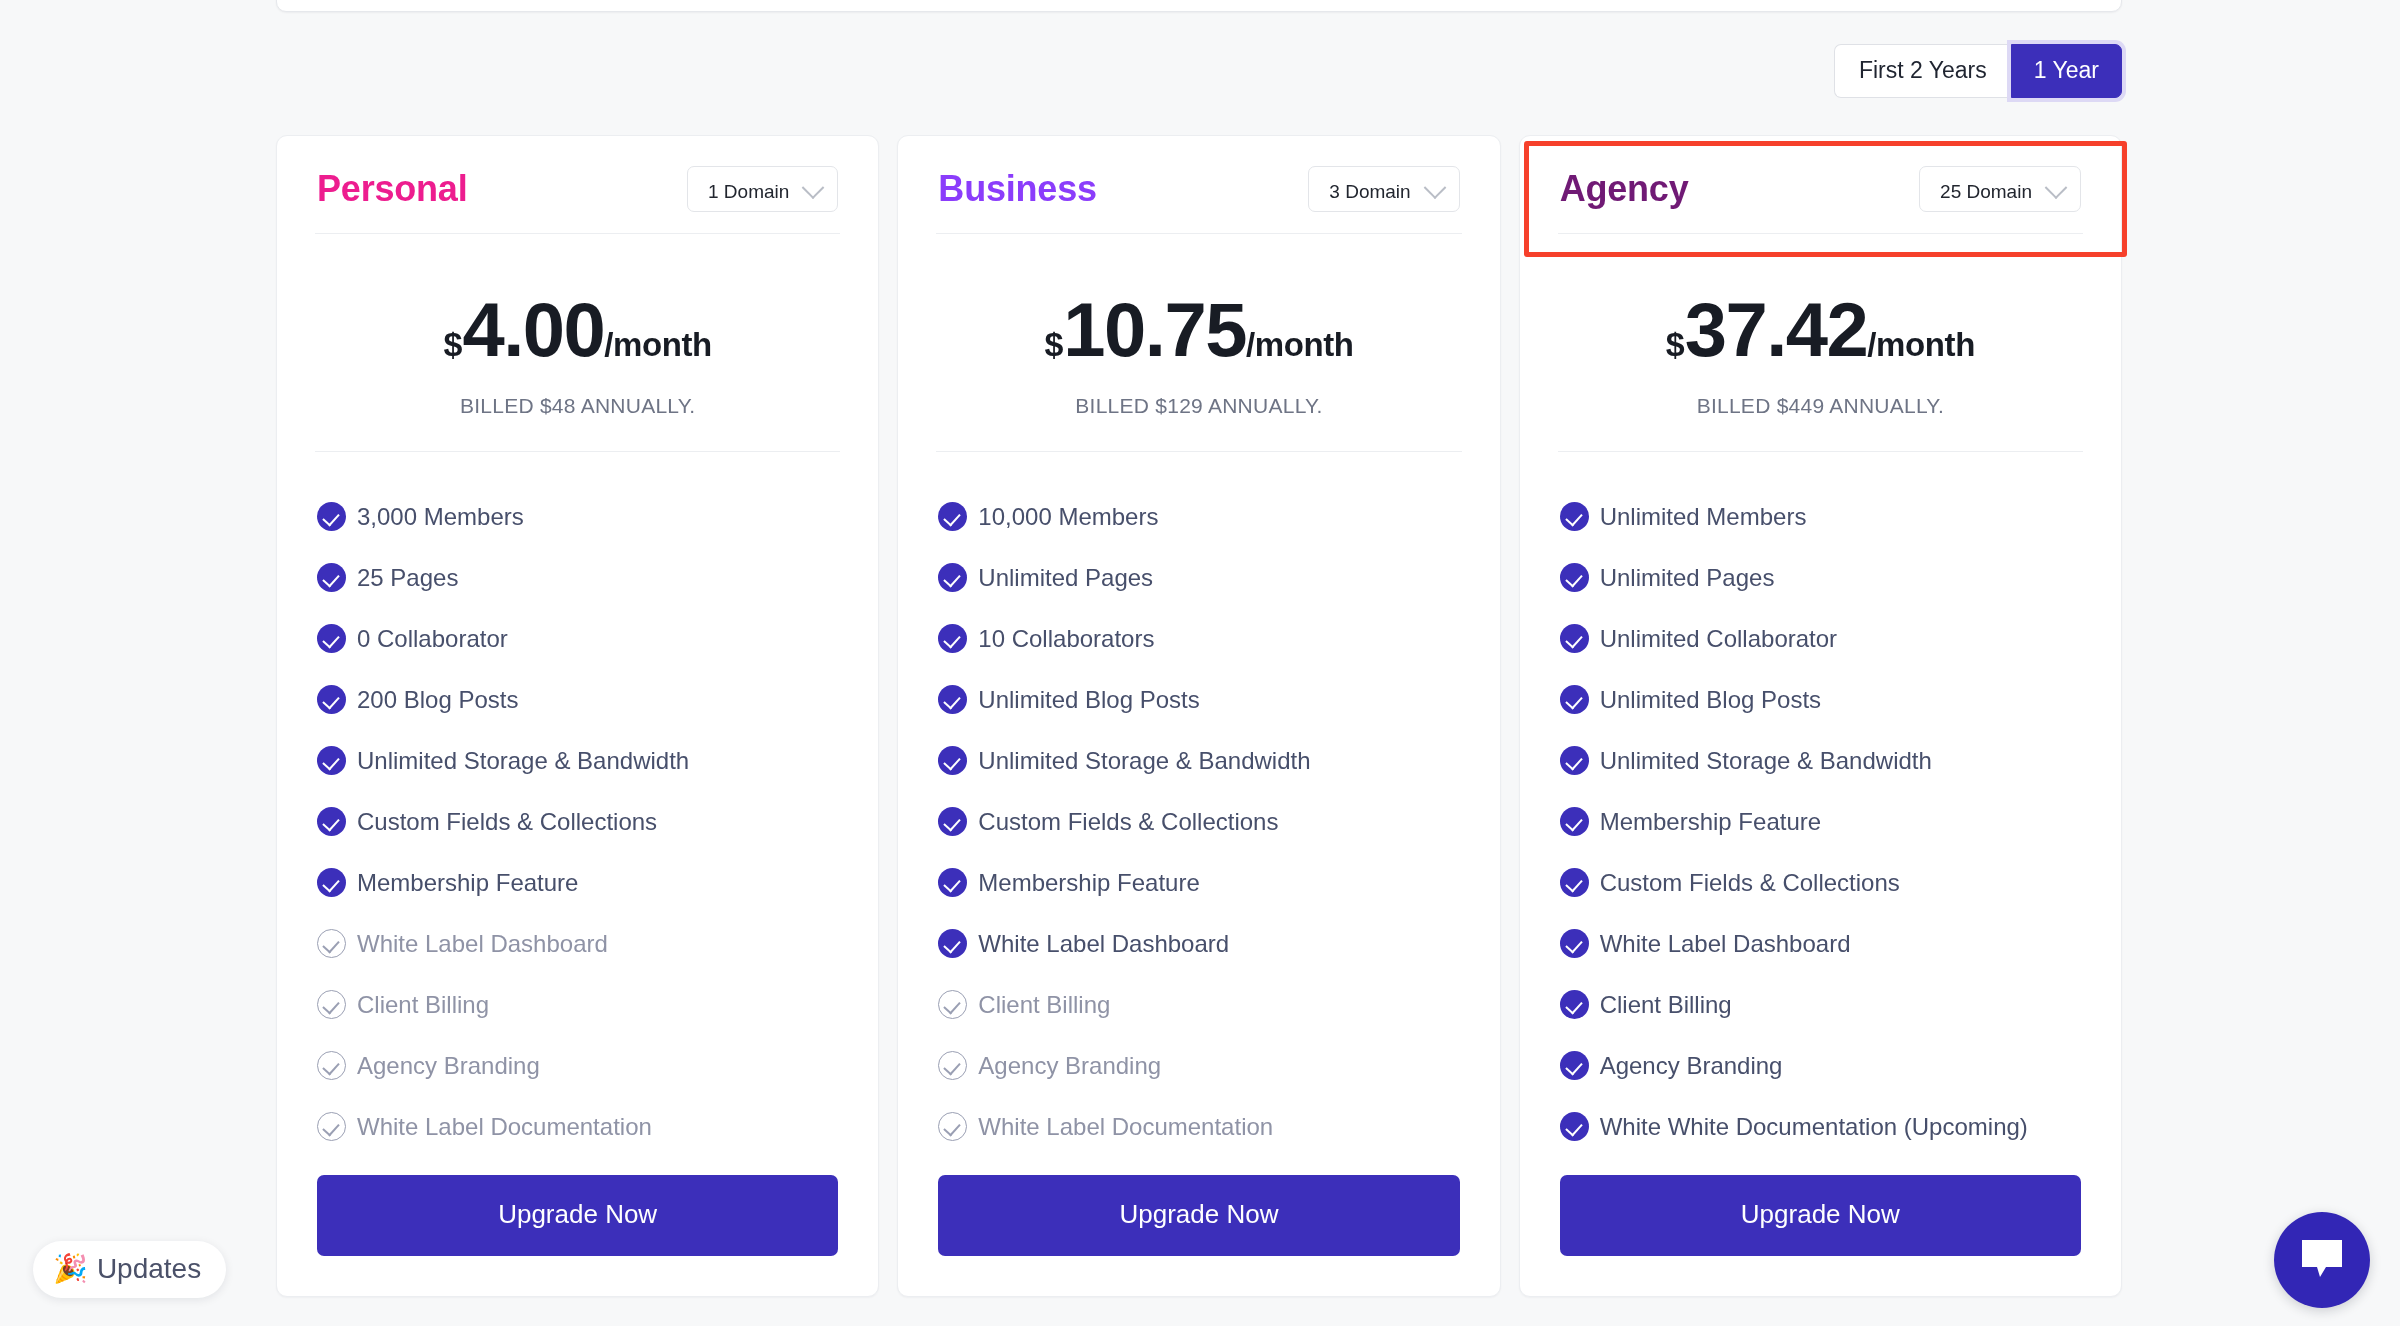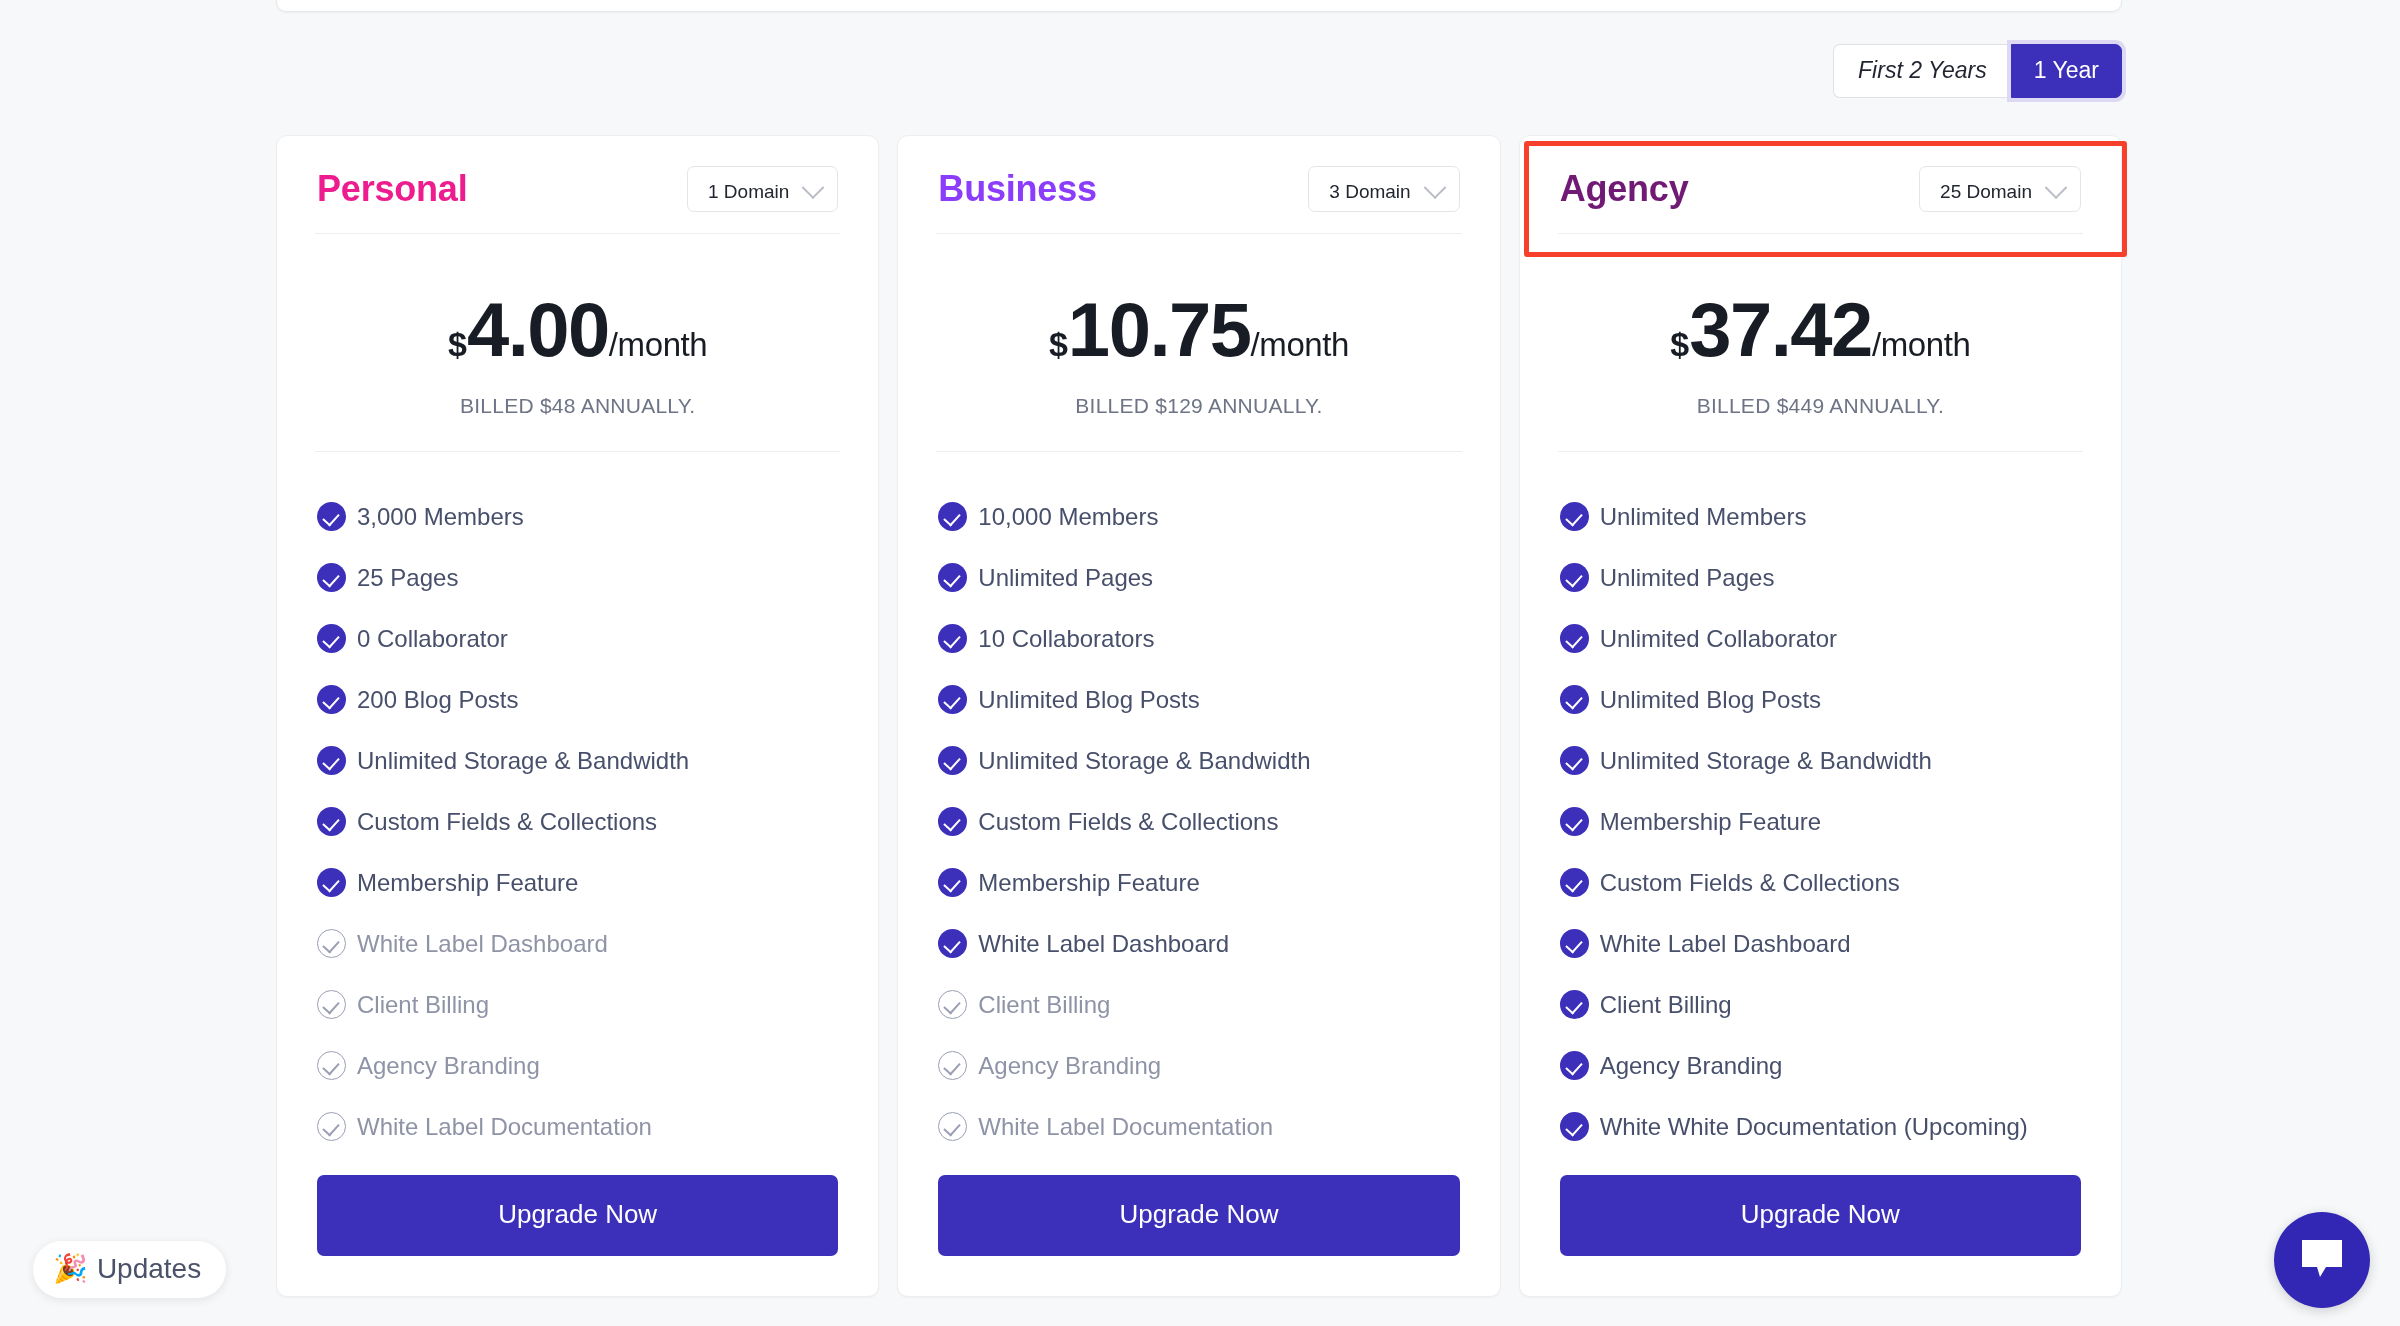--- a/index.html
+++ b/index.html
@@ -50,21 +50,20 @@
     background: #ffffff;
     color: #1f2430;
     cursor: pointer;
     white-space: nowrap;
   }
   .seg-btn:first-child {
     border-radius: 7px 0 0 7px;
     border-right: none;
     padding-left: 24px;
     padding-right: 24px;
-    font-style: italic;
   }
   .seg-btn.active {
     background: #3c2fba;
     border-color: #3c2fba;
     color: #ffffff;
     border-radius: 0 7px 7px 0;
     box-shadow: 0 0 0 4px #ddd9f5;
     padding-left: 22px;
     padding-right: 22px;
   }
@@ -157,21 +156,21 @@
     align-self: flex-end;
     padding-bottom: 9px;
   }
   .amount {
     font-size: 76px;
     font-weight: bold;
     letter-spacing: -1.5px;
   }
   .per {
     font-size: 33px;
-    font-weight: normal;
+    font-weight: bold;
     letter-spacing: -0.4px;
   }
   .billed {
     margin-top: 21px;
     font-size: 21px;
     letter-spacing: .25px;
     color: #6e7485;
   }
 
   .features {

